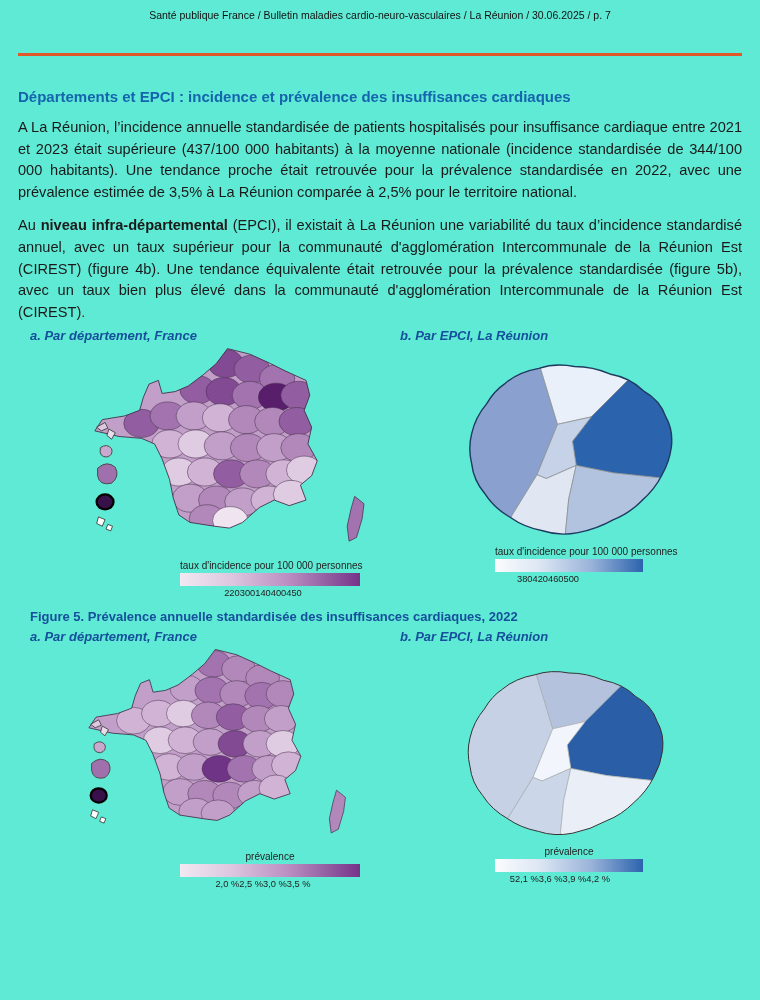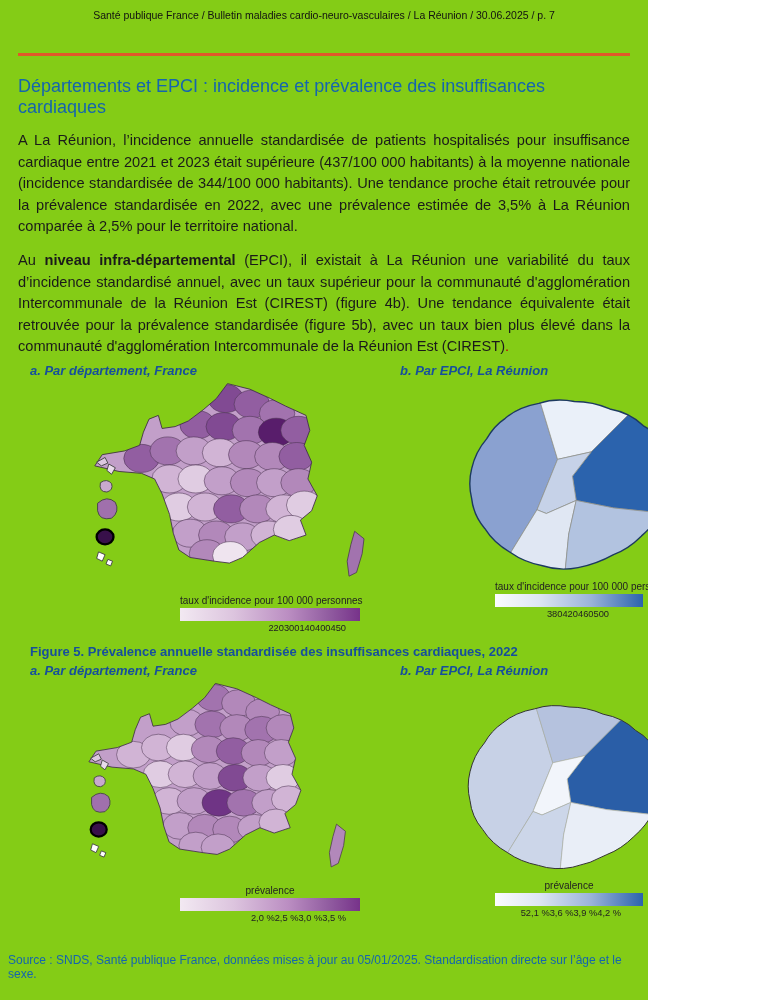--- a/index.html
+++ b/index.html
@@ -1,37 +1,37 @@
 <!DOCTYPE html>
 <html><head>
 <meta charset="utf-8">
 <style>
   html,body{margin:0;padding:0;background:#fff;}
-  .page{position:relative;width:648px;height:1000px;background:#84cc16;overflow:hidden;
+  .page{position:relative;width:760px;height:1000px;background:#5eead4;overflow:hidden;
         font-family:"Liberation Sans","DejaVu Sans",sans-serif;color:#1a1a1a;}
   .hdr{padding-top:9px;text-align:center;font-size:10.5px;color:#111;}
   .rule{height:3px;background:#e0582a;margin:32px 18px 0 18px;}
-  .h1{margin:20px 18px 0 18px;font-size:18px;font-weight:normal;color:#1565ae;}
+  .h1{margin:32px 18px 0 18px;font-size:15px;font-weight:bold;color:#1565ae;}
   .para{margin:12px 18px 0 18px;font-size:14.6px;line-height:21.6px;text-align:justify;}
   .para b{font-weight:bold;}
   .red{color:#c00000;}
   .fig{margin-left:30px;}
   .fig-title{margin-top:17px;width:700px;font-size:13px;line-height:16.5px;font-weight:bold;color:#164f9c;}
   .lblrow{display:grid;grid-template-columns:370px auto;margin-top:5px;}
   .lbl{font-size:13px;font-weight:bold;color:#164f9c;font-style:italic;}
   .maprow{display:grid;grid-template-columns:370px auto;align-items:start;}
   .fr-svg{display:block;margin-left:55px;}
   .re-svg{display:block;margin-left:25px;margin-top:14px;}
   .re-svg5{margin-top:20px;}
   .legend{margin-top:2px;}
   .legend .lt{font-size:10px;color:#222;white-space:nowrap;margin-bottom:2px;}
   .bar{height:13px;}
   .bar-purple{background:linear-gradient(90deg,#f2e9f2 0%,#dcc4de 30%,#bb8ec2 60%,#925ea1 82%,#77338a 100%);}
   .bar-blue{background:linear-gradient(90deg,#fbfcfe 0%,#dde6f3 30%,#9ab3d9 65%,#2b63ad 100%);}
-  .ticks{display:flex;justify-content:flex-end;font-size:9.3px;color:#222;margin-top:2px;}
+  .ticks{display:flex;justify-content:center;font-size:9.3px;color:#222;margin-top:2px;}
   .leg-fr{width:180px;margin-left:150px;}
   .leg-fr .ticks{width:166px;}
   .leg-re{width:148px;margin-left:95px;}
   .leg-re .ticks{width:122px;margin-left:-8px;}
   .src{position:absolute;left:8px;top:953px;font-size:12px;color:#1565ae;}
 </style>
 </head>
 <body>
 
 <div class="page">
@@ -255,14 +255,13 @@
             <span>52,1 %</span>
               <span>3,6 %</span>
               <span>3,9 %</span>
               <span>4,2 %</span>
           </div>
         </div>
       </div>
     </div>
   </div>
 
-  <div class="src">Source : SNDS, Santé publique France, données mises à jour au 05/01/2025. Standardisation directe sur l’âge et le sexe.</div>
 </div>
 
 </body></html>

